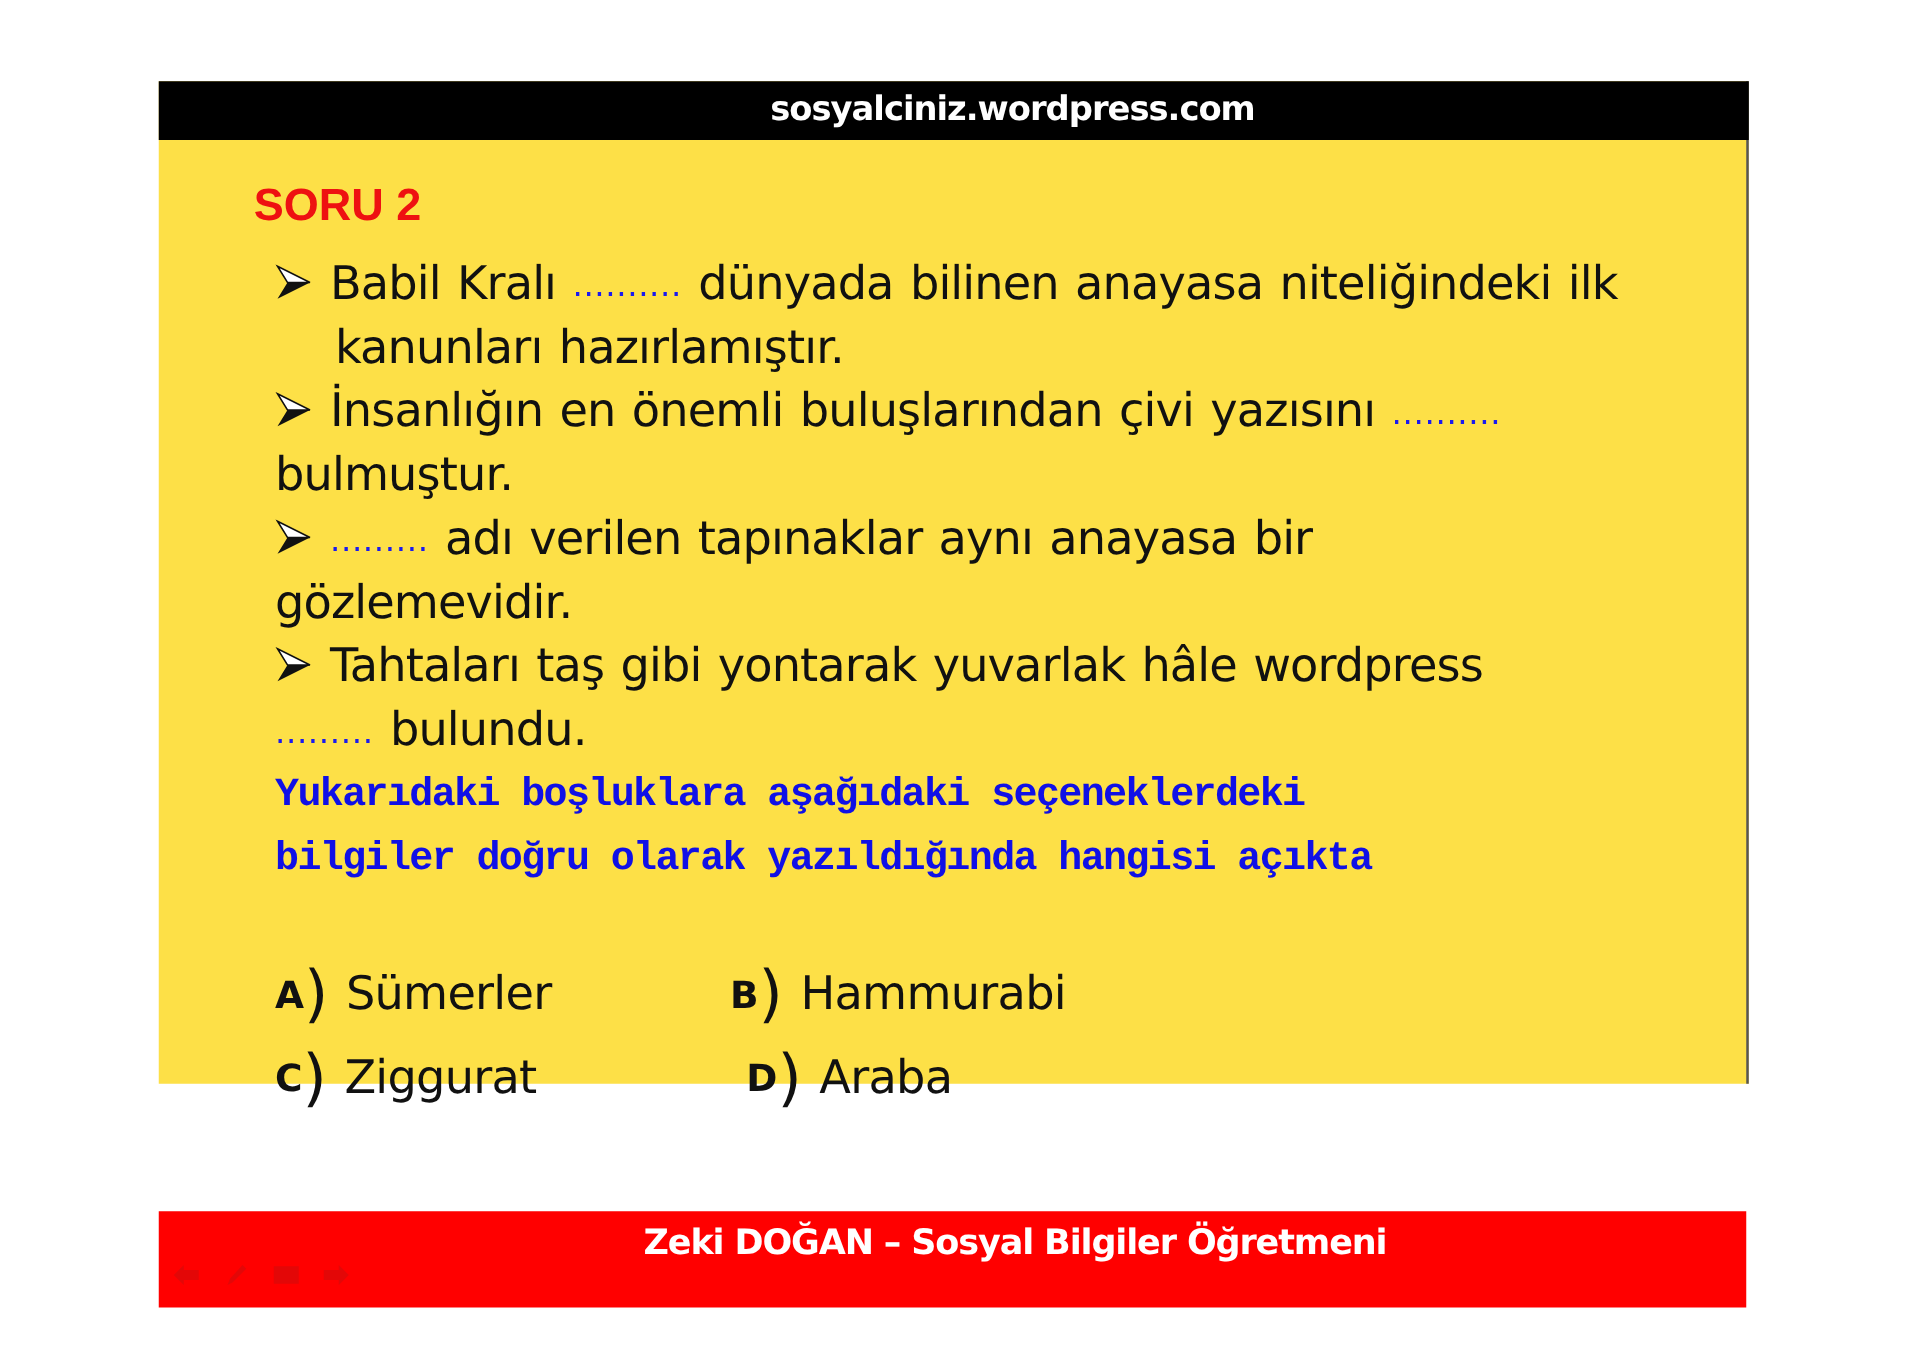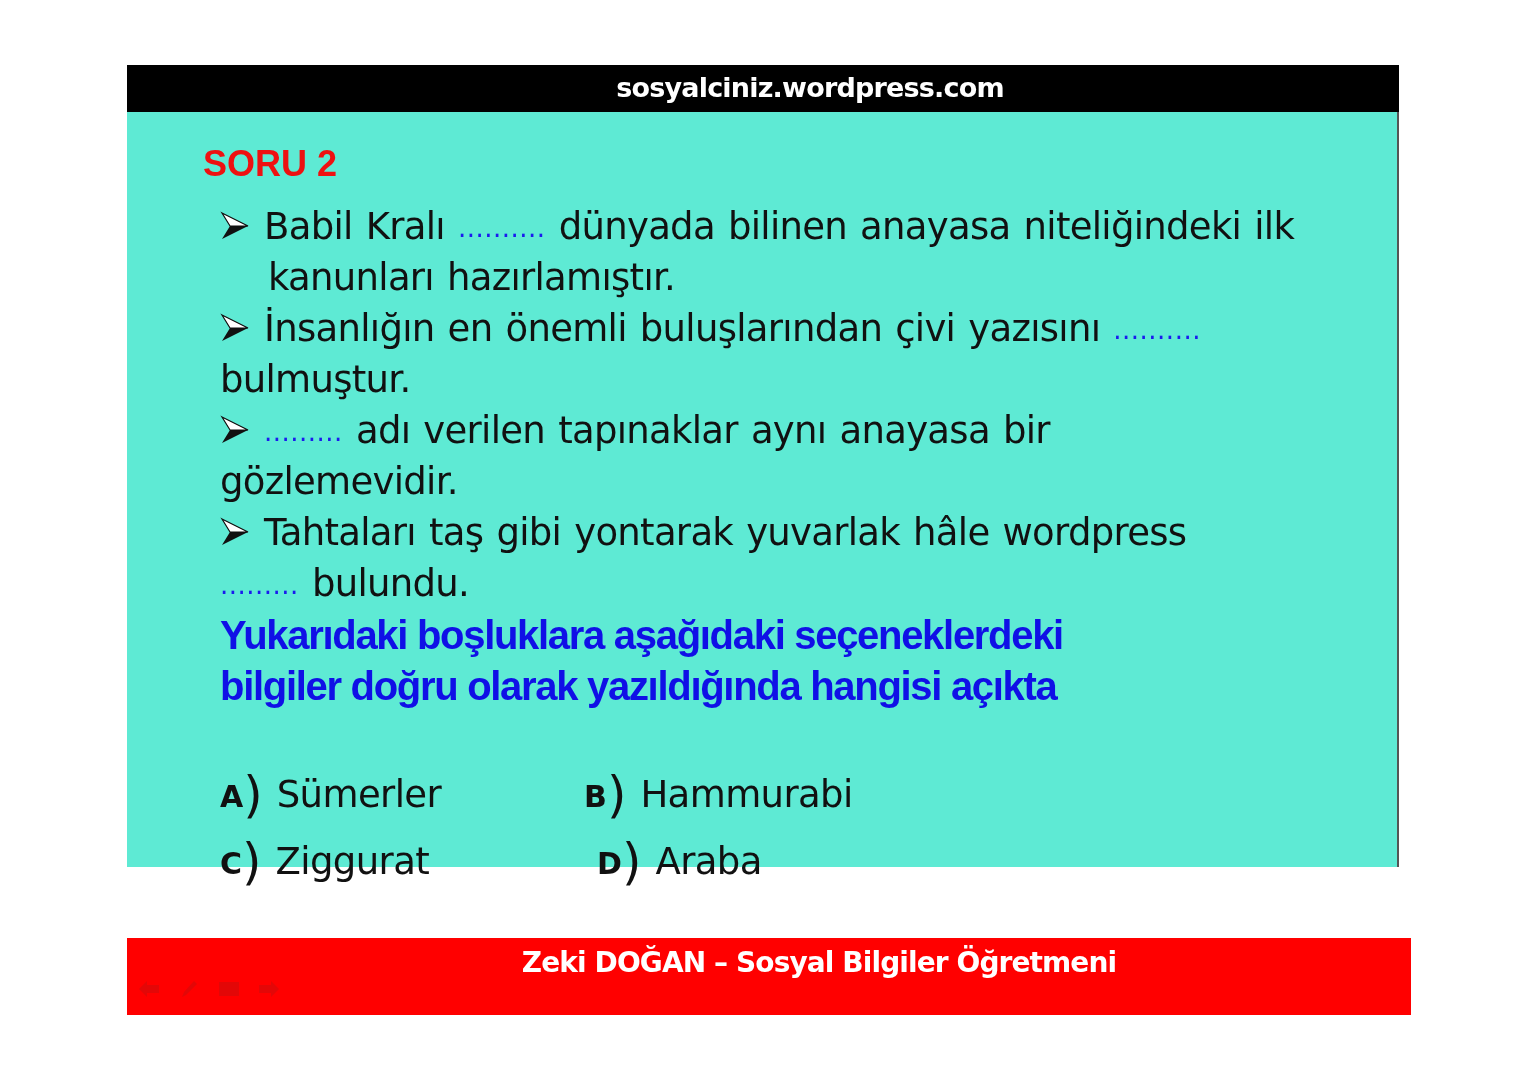--- a/index.html
+++ b/index.html
@@ -13,21 +13,21 @@
     position: relative;
     overflow: hidden;
     font-family: "DejaVu Sans", sans-serif;
   }
   .slide {
     position: absolute;
     left: 127px;
     top: 65px;
     width: 1272px;
     height: 802px;
-    background: #5eead4;
+    background: #fde047;
     border-right: 2px solid #555555;
     box-sizing: border-box;
   }
   .top-bar {
     position: absolute;
     left: 0;
     top: 0;
     width: 1272px;
     height: 47px;
     background: #000000;
@@ -85,23 +85,23 @@
     font-size: 26px;
     letter-spacing: 0.5px;
     position: relative;
     top: -2px;
   }
   .prompt {
     position: absolute;
     left: 93px;
     top: 545px;
     width: 1050px;
-    font-family: Liberation Sans, sans-serif;
-    font-weight: bold;
-    font-size: 40px;
+    font-family: Liberation Mono, monospace;
+    font-weight: bold;
+    font-size: 32px;
     line-height: 51px;
     color: #1010e6;
     letter-spacing: -1.3px;
   }
   .options {
     position: absolute;
     left: 93px;
     top: 703px;
     font-family: "DejaVu Sans", sans-serif;
     color: #111111;
@@ -129,25 +129,24 @@
   }
   .opt .text {
     font-size: 37px;
     letter-spacing: -0.6px;
     position: relative;
     top: -2px;
   }
   .bottom-bar {
     position: absolute;
     left: 0;
-    top: 873px;
+    top: 904px;
     width: 1270px;
     height: 77px;
     background: #ff0000;
-    padding-left: 14px;
   }
   .bottom-bar .author {
     position: absolute;
     left: 0;
     width: 100%;
     top: 8px;
     text-align: center;
     color: #ffffff;
     font-family: "DejaVu Sans", sans-serif;
     font-weight: bold;

